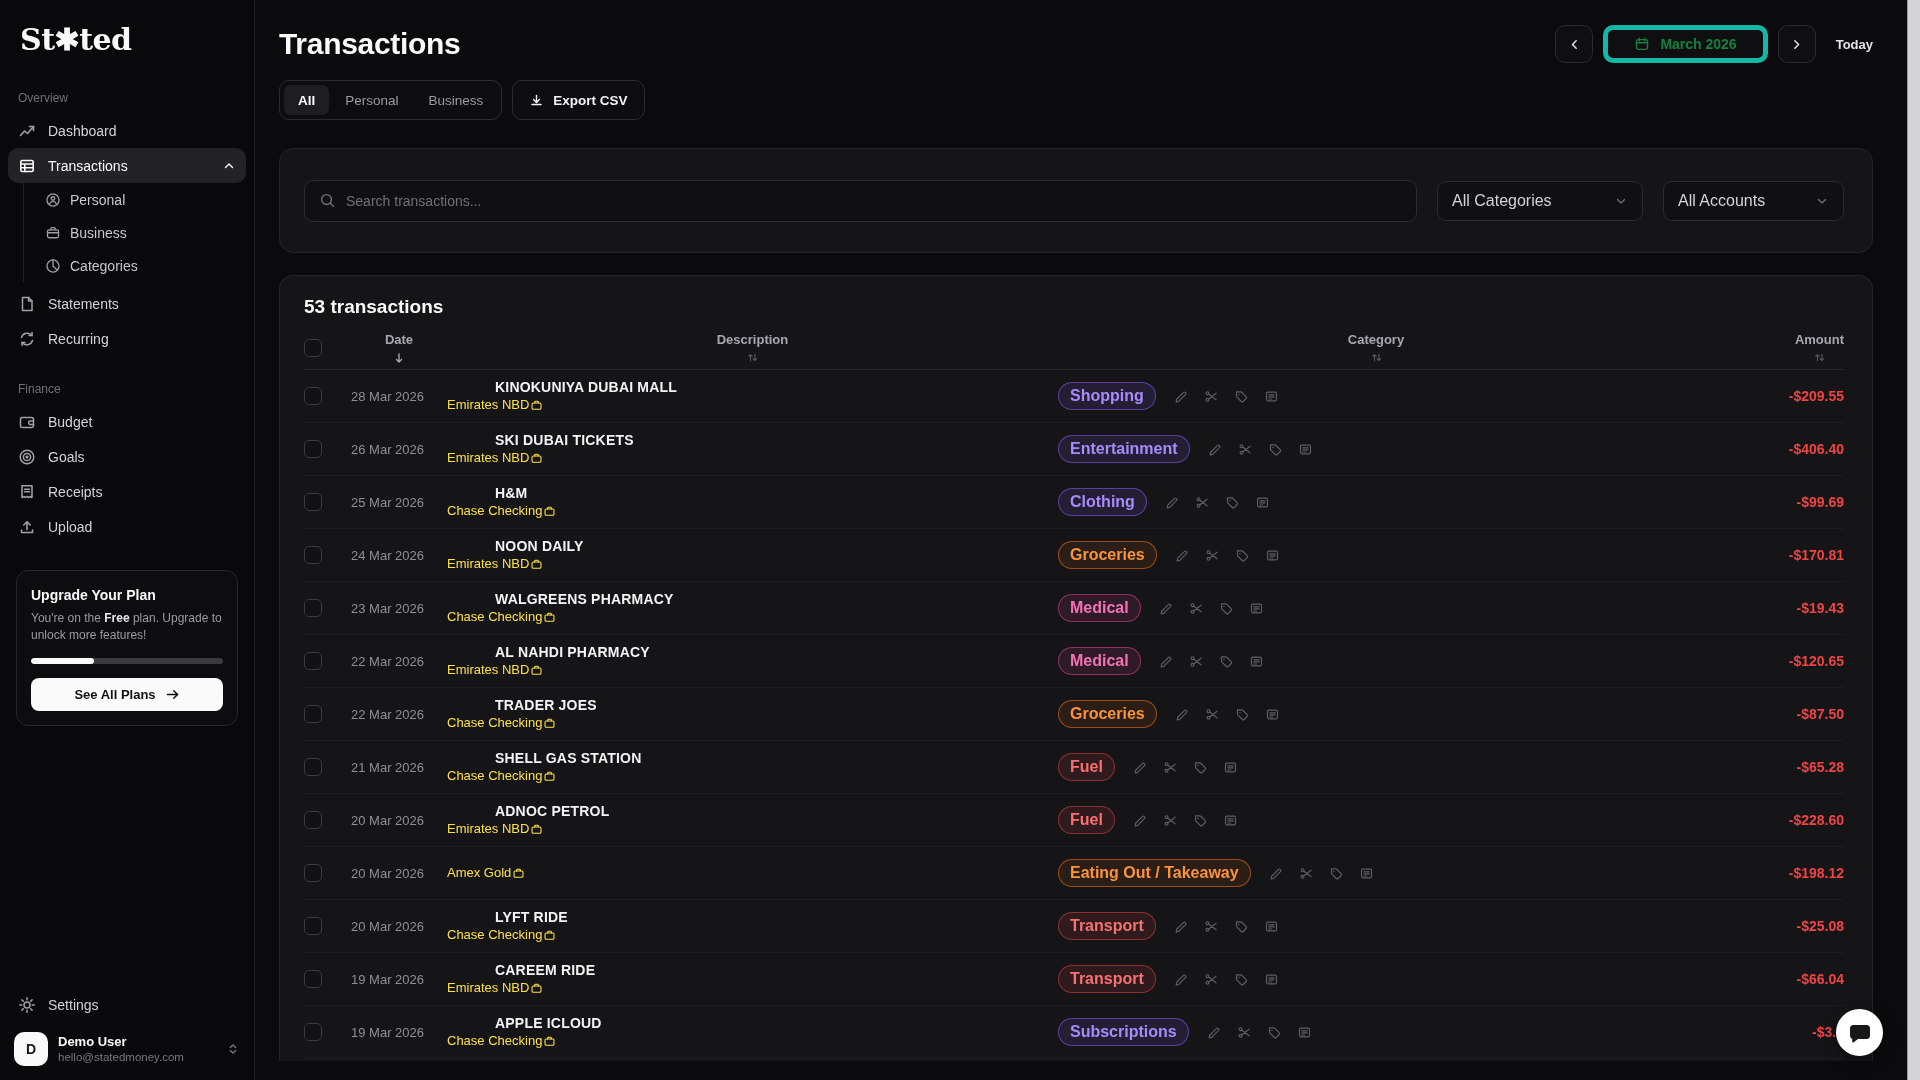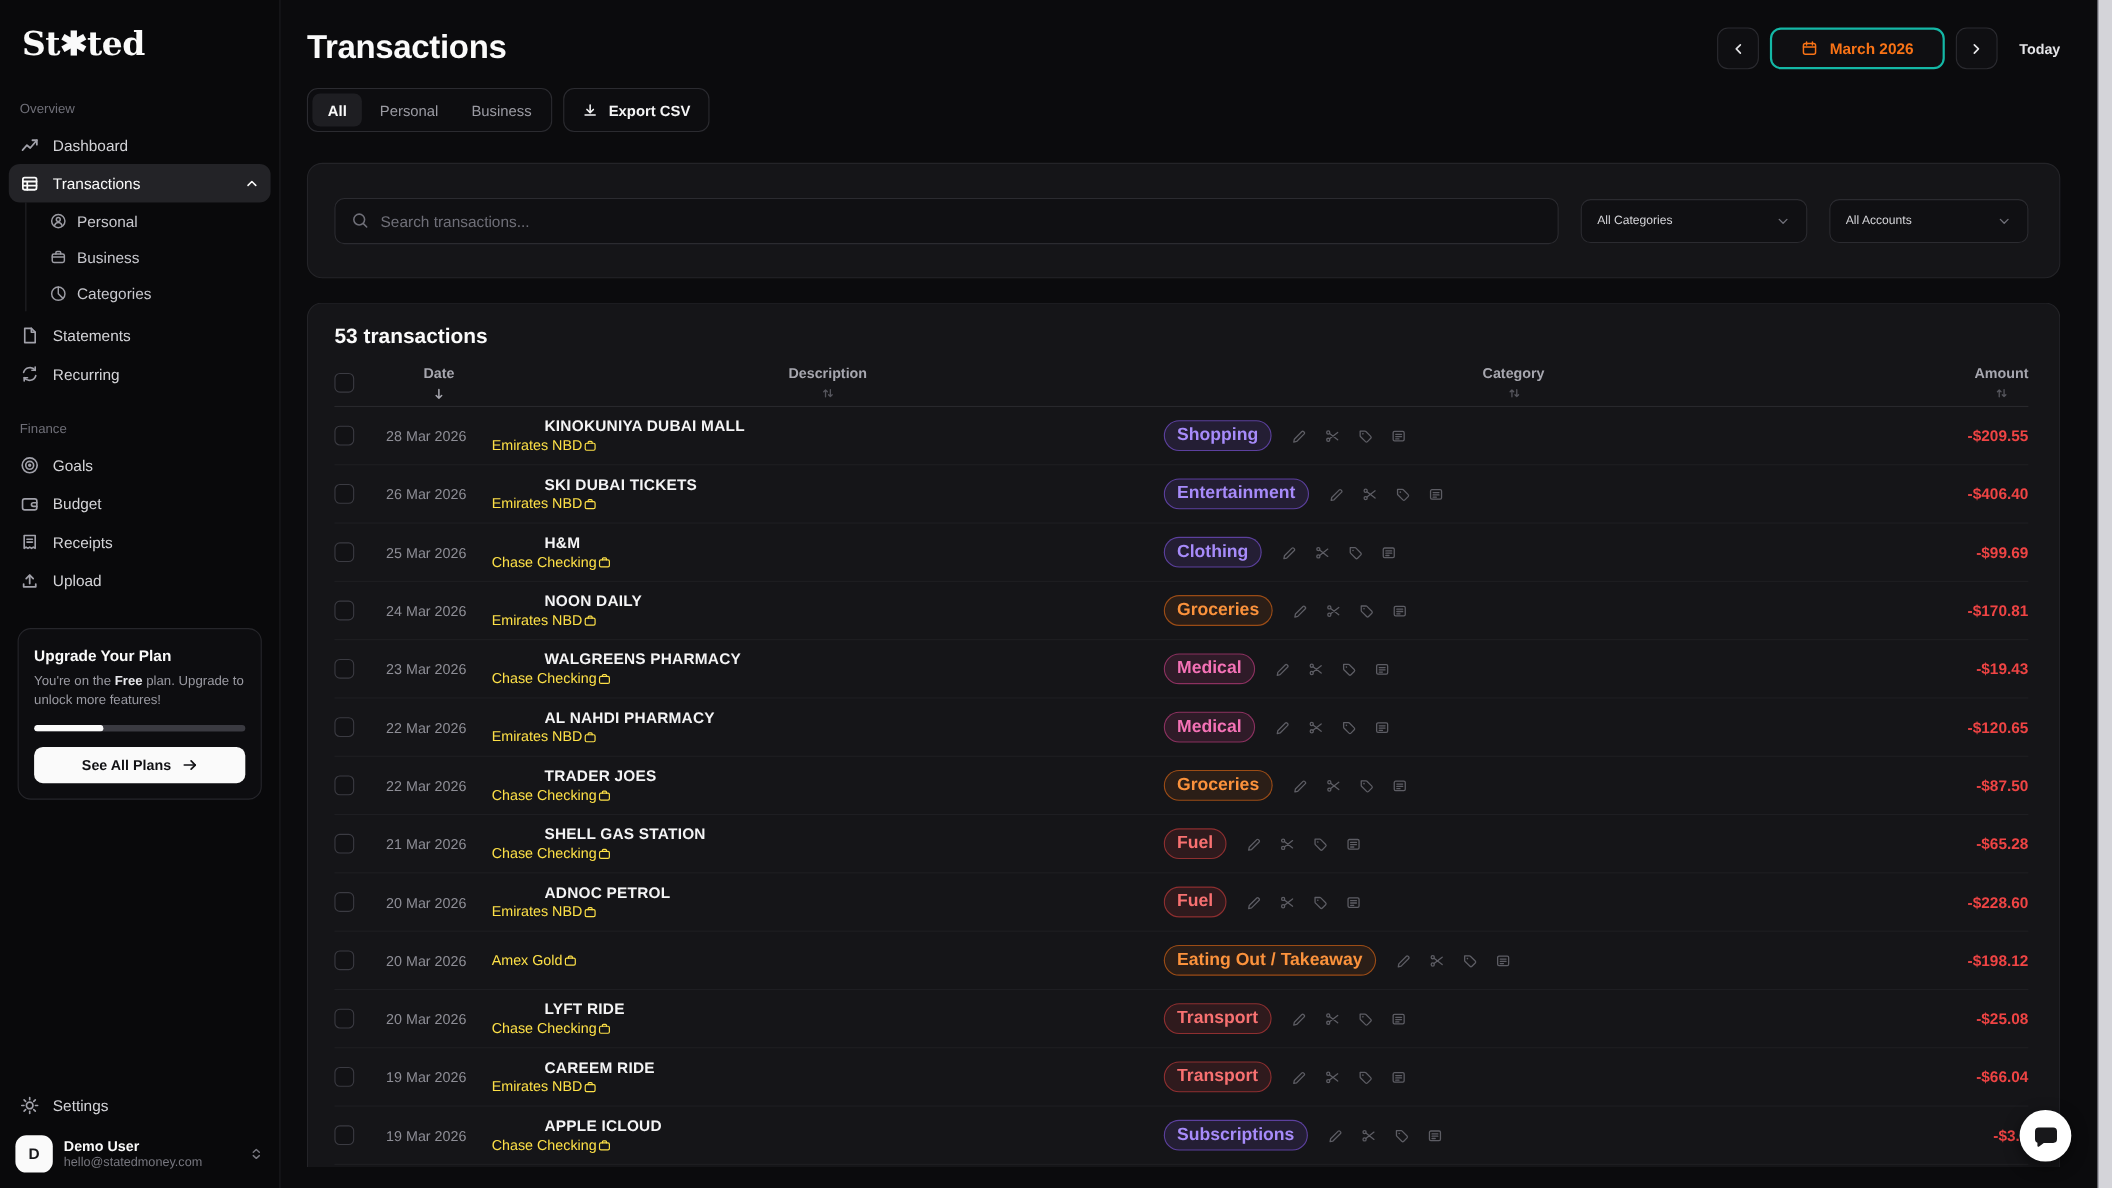--- a/index.html
+++ b/index.html
@@ -78,22 +78,22 @@
   .main { flex:1; padding:22px 47px 0 24px; }
   .topbar { display:flex; align-items:center; justify-content:space-between; height:44px; }
   .page-title { font-size:30px; font-weight:800; color:#fafafa; letter-spacing:-0.3px; }
   .date-nav { display:flex; align-items:center; gap:10px; }
   .icon-btn {
     width:38px; height:38px; border:1px solid #2b2b30; background:#0f0f12;
     border-radius:10px; color:#e4e4e7; display:flex; align-items:center; justify-content:center;
     cursor:pointer;
   }
   .month-btn {
-    height:38px; padding:0 26px; border:2px solid #14b8a6; background:#0f0f12;
-    border-radius:10px; color:#f97316; font-size:14px; font-weight:600;
+    height:38px; padding:0 26px; border:5px solid #14b8a6; background:#0f0f12;
+    border-radius:10px; color:#15803d; font-size:14px; font-weight:600;
     display:flex; align-items:center; gap:10px; cursor:pointer; font-family:inherit;
   }
   .today-btn {
     background:none; border:none; color:#e4e4e7; font-size:13px; font-weight:600;
     margin-left:10px; cursor:pointer; font-family:inherit;
   }
 
   .toolbar { display:flex; align-items:center; gap:10px; margin-top:14px; }
   .tabs {
     display:flex; align-items:center; gap:2px; border:1px solid #2b2b30;
@@ -119,21 +119,21 @@
     display:flex; align-items:center; gap:10px; padding:0 14px; color:#6f6f78;
   }
   .search-box input {
     flex:1; background:none; border:none; outline:none; color:#e4e4e7;
     font-size:14px; font-family:inherit;
   }
   .search-box input::placeholder { color:#6f6f78; }
   .select {
     height:40px; border:1px solid #2b2b30; background:#101013; border-radius:9px;
     display:flex; align-items:center; justify-content:space-between; gap:12px;
-    padding:0 14px; font-size:11px; color:#d4d4d8; cursor:pointer;
+    padding:0 14px; font-size:16px; color:#d4d4d8; cursor:pointer;
   }
   .select.categories { width:206px; }
   .select.accounts { width:181px; }
   .select .icon { color:#6f6f78; }
 
   .table-card {
     margin-top:22px; background:#151518; border:1px solid #242428;
     border-radius:14px 14px 0 0; border-bottom:none; padding:20px 28px 0 24px; height:786px;
     overflow:hidden;
   }
@@ -263,35 +263,35 @@
           </span>
         <span>Recurring</span>
       </div>
     </nav>
 
     <div class="section-label second">Finance</div>
     <nav class="nav">
       <div class="nav-item">
         <span class="icon">
             <svg width="18" height="18" viewBox="0 0 18 18" fill="none" stroke="currentColor" stroke-width="1.5" stroke-linecap="round" stroke-linejoin="round">
+              <rect x="2.5" y="4.5" width="13" height="10" rx="2"></rect>
+              <path d="M15.5 8h-3.2a1.7 1.7 0 0 0 0 3.4h3.2"></path>
+            </svg>
+          </span>
+        <span>Budget</span>
+      </div>
+      <div class="nav-item">
+        <span class="icon">
+            <svg width="18" height="18" viewBox="0 0 18 18" fill="none" stroke="currentColor" stroke-width="1.5" stroke-linecap="round" stroke-linejoin="round">
               <circle cx="9" cy="9" r="6.8"></circle>
               <circle cx="9" cy="9" r="3.6"></circle>
               <circle cx="9" cy="9" r="0.8" fill="currentColor"></circle>
             </svg>
           </span>
         <span>Goals</span>
-      </div>
-      <div class="nav-item">
-        <span class="icon">
-            <svg width="18" height="18" viewBox="0 0 18 18" fill="none" stroke="currentColor" stroke-width="1.5" stroke-linecap="round" stroke-linejoin="round">
-              <rect x="2.5" y="4.5" width="13" height="10" rx="2"></rect>
-              <path d="M15.5 8h-3.2a1.7 1.7 0 0 0 0 3.4h3.2"></path>
-            </svg>
-          </span>
-        <span>Budget</span>
       </div>
       <div class="nav-item">
         <span class="icon">
             <svg width="18" height="18" viewBox="0 0 18 18" fill="none" stroke="currentColor" stroke-width="1.5" stroke-linecap="round" stroke-linejoin="round">
               <path d="M4 2.8h10v11.7l-1.7-1.1-1.6 1.1-1.7-1.1-1.6 1.1L5.7 13.4 4 14.5z"></path>
               <path d="M6.5 6.2h5M6.5 8.8h5"></path>
             </svg>
           </span>
         <span>Receipts</span>
       </div>

